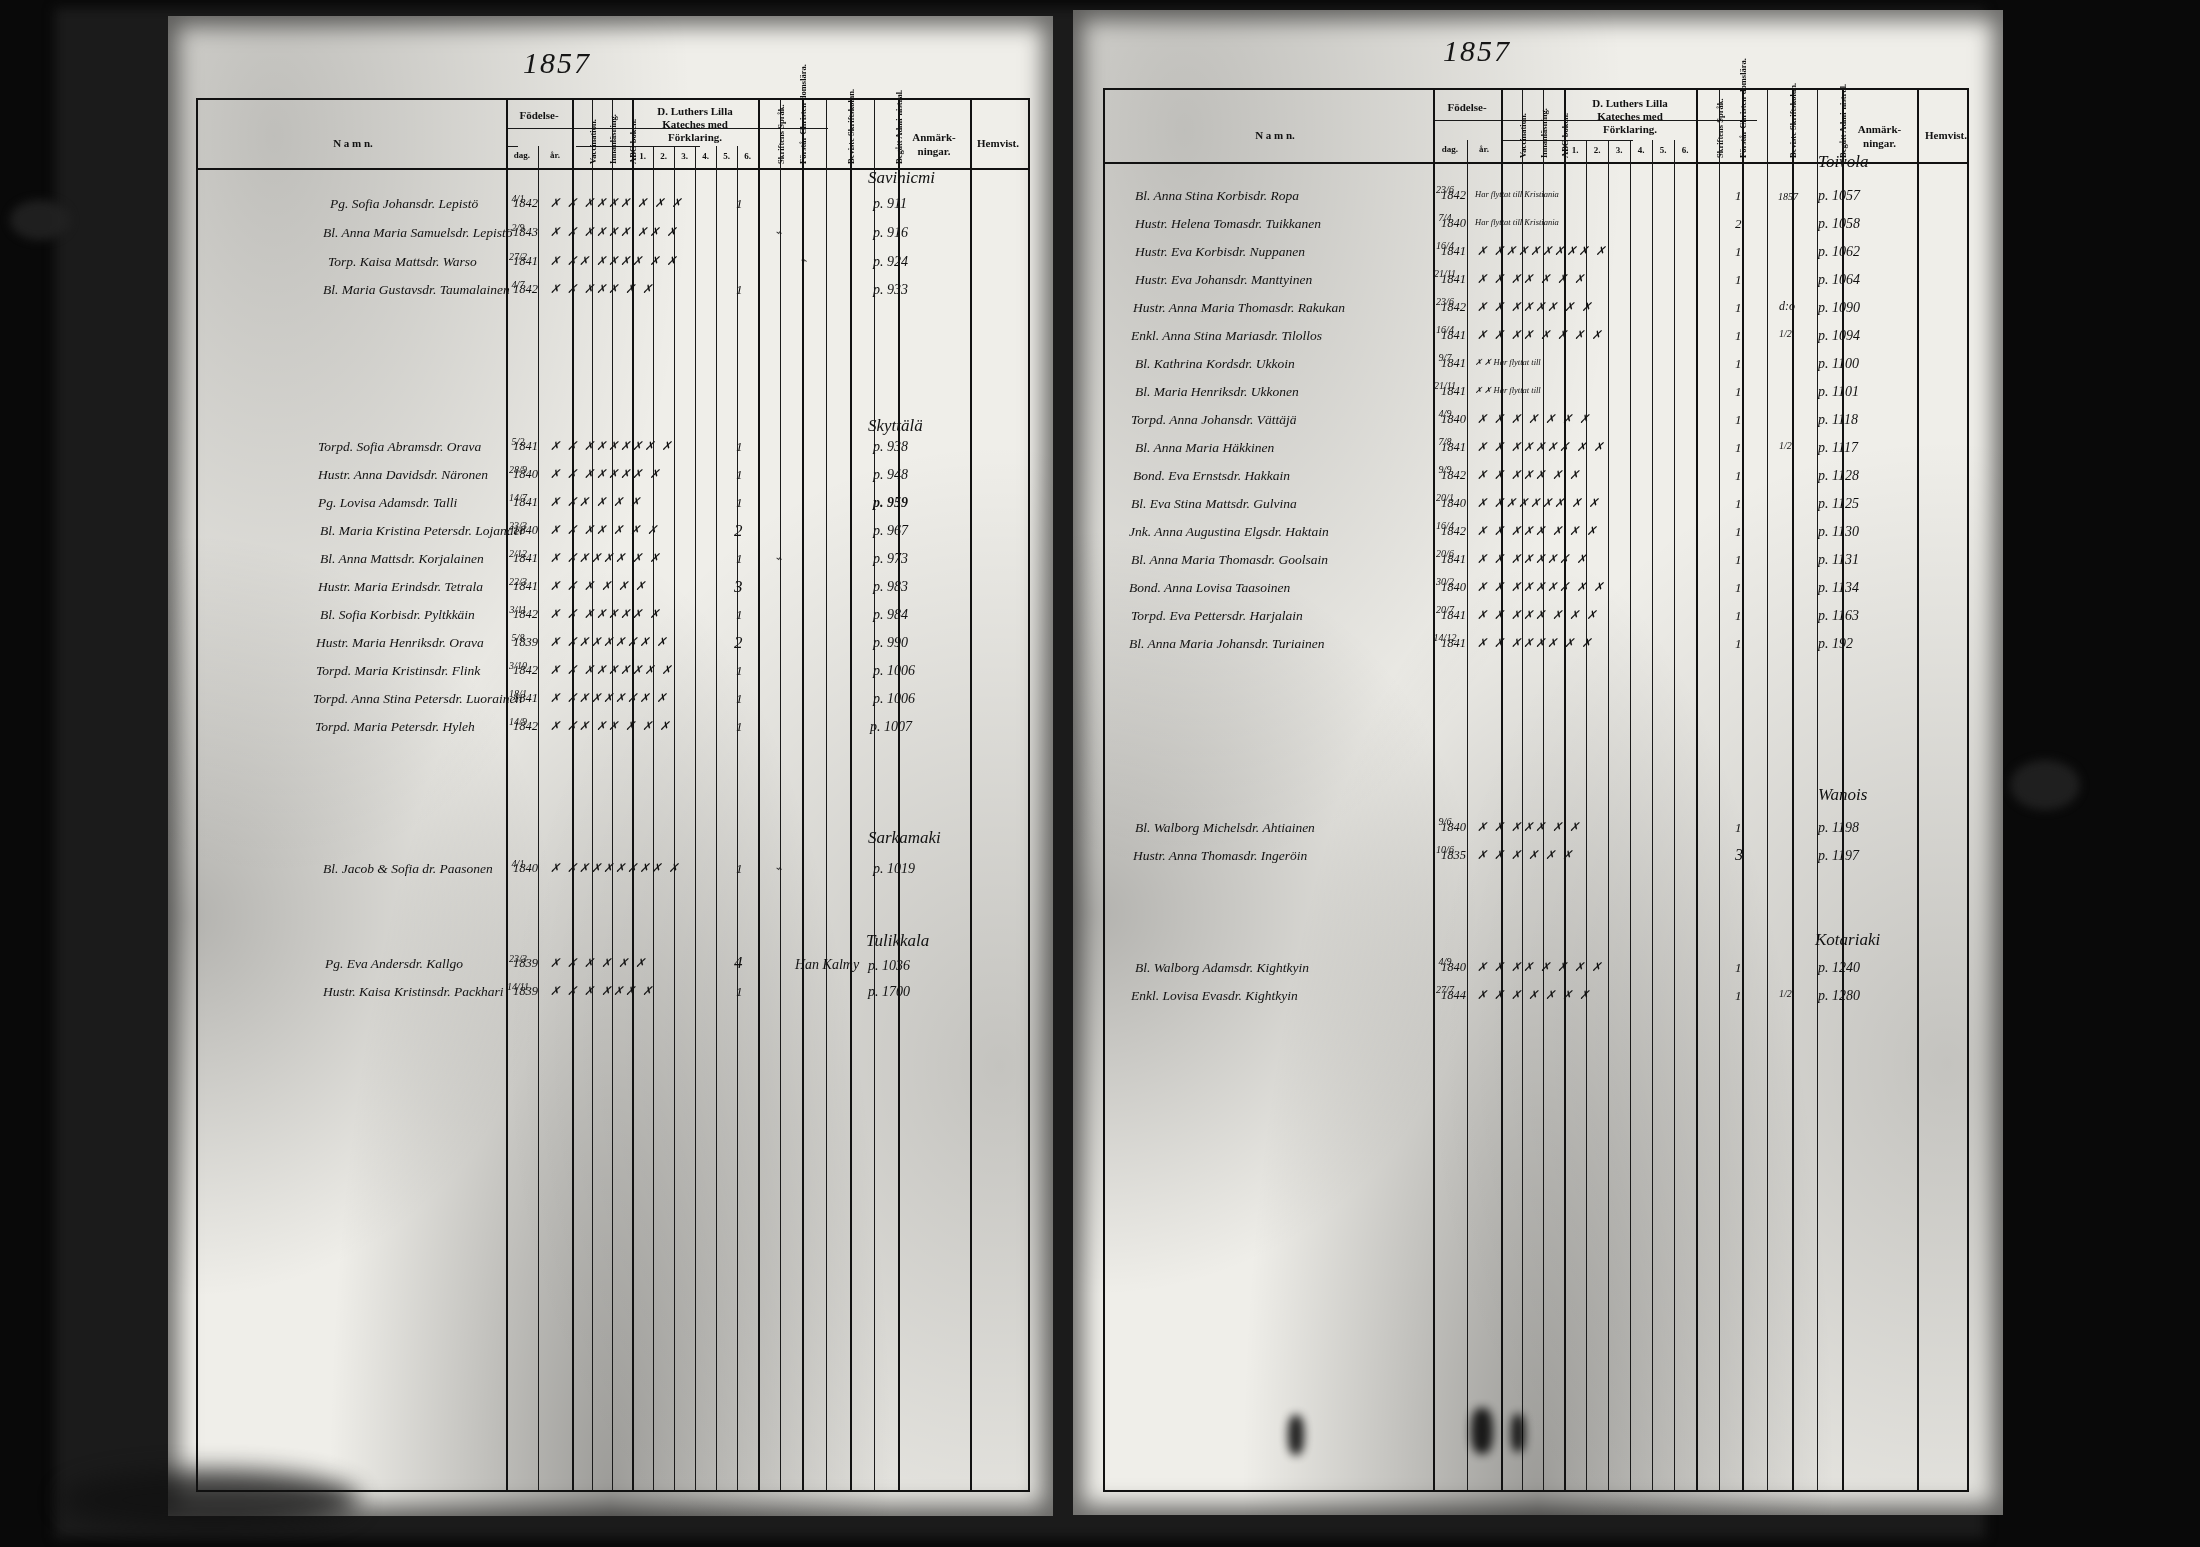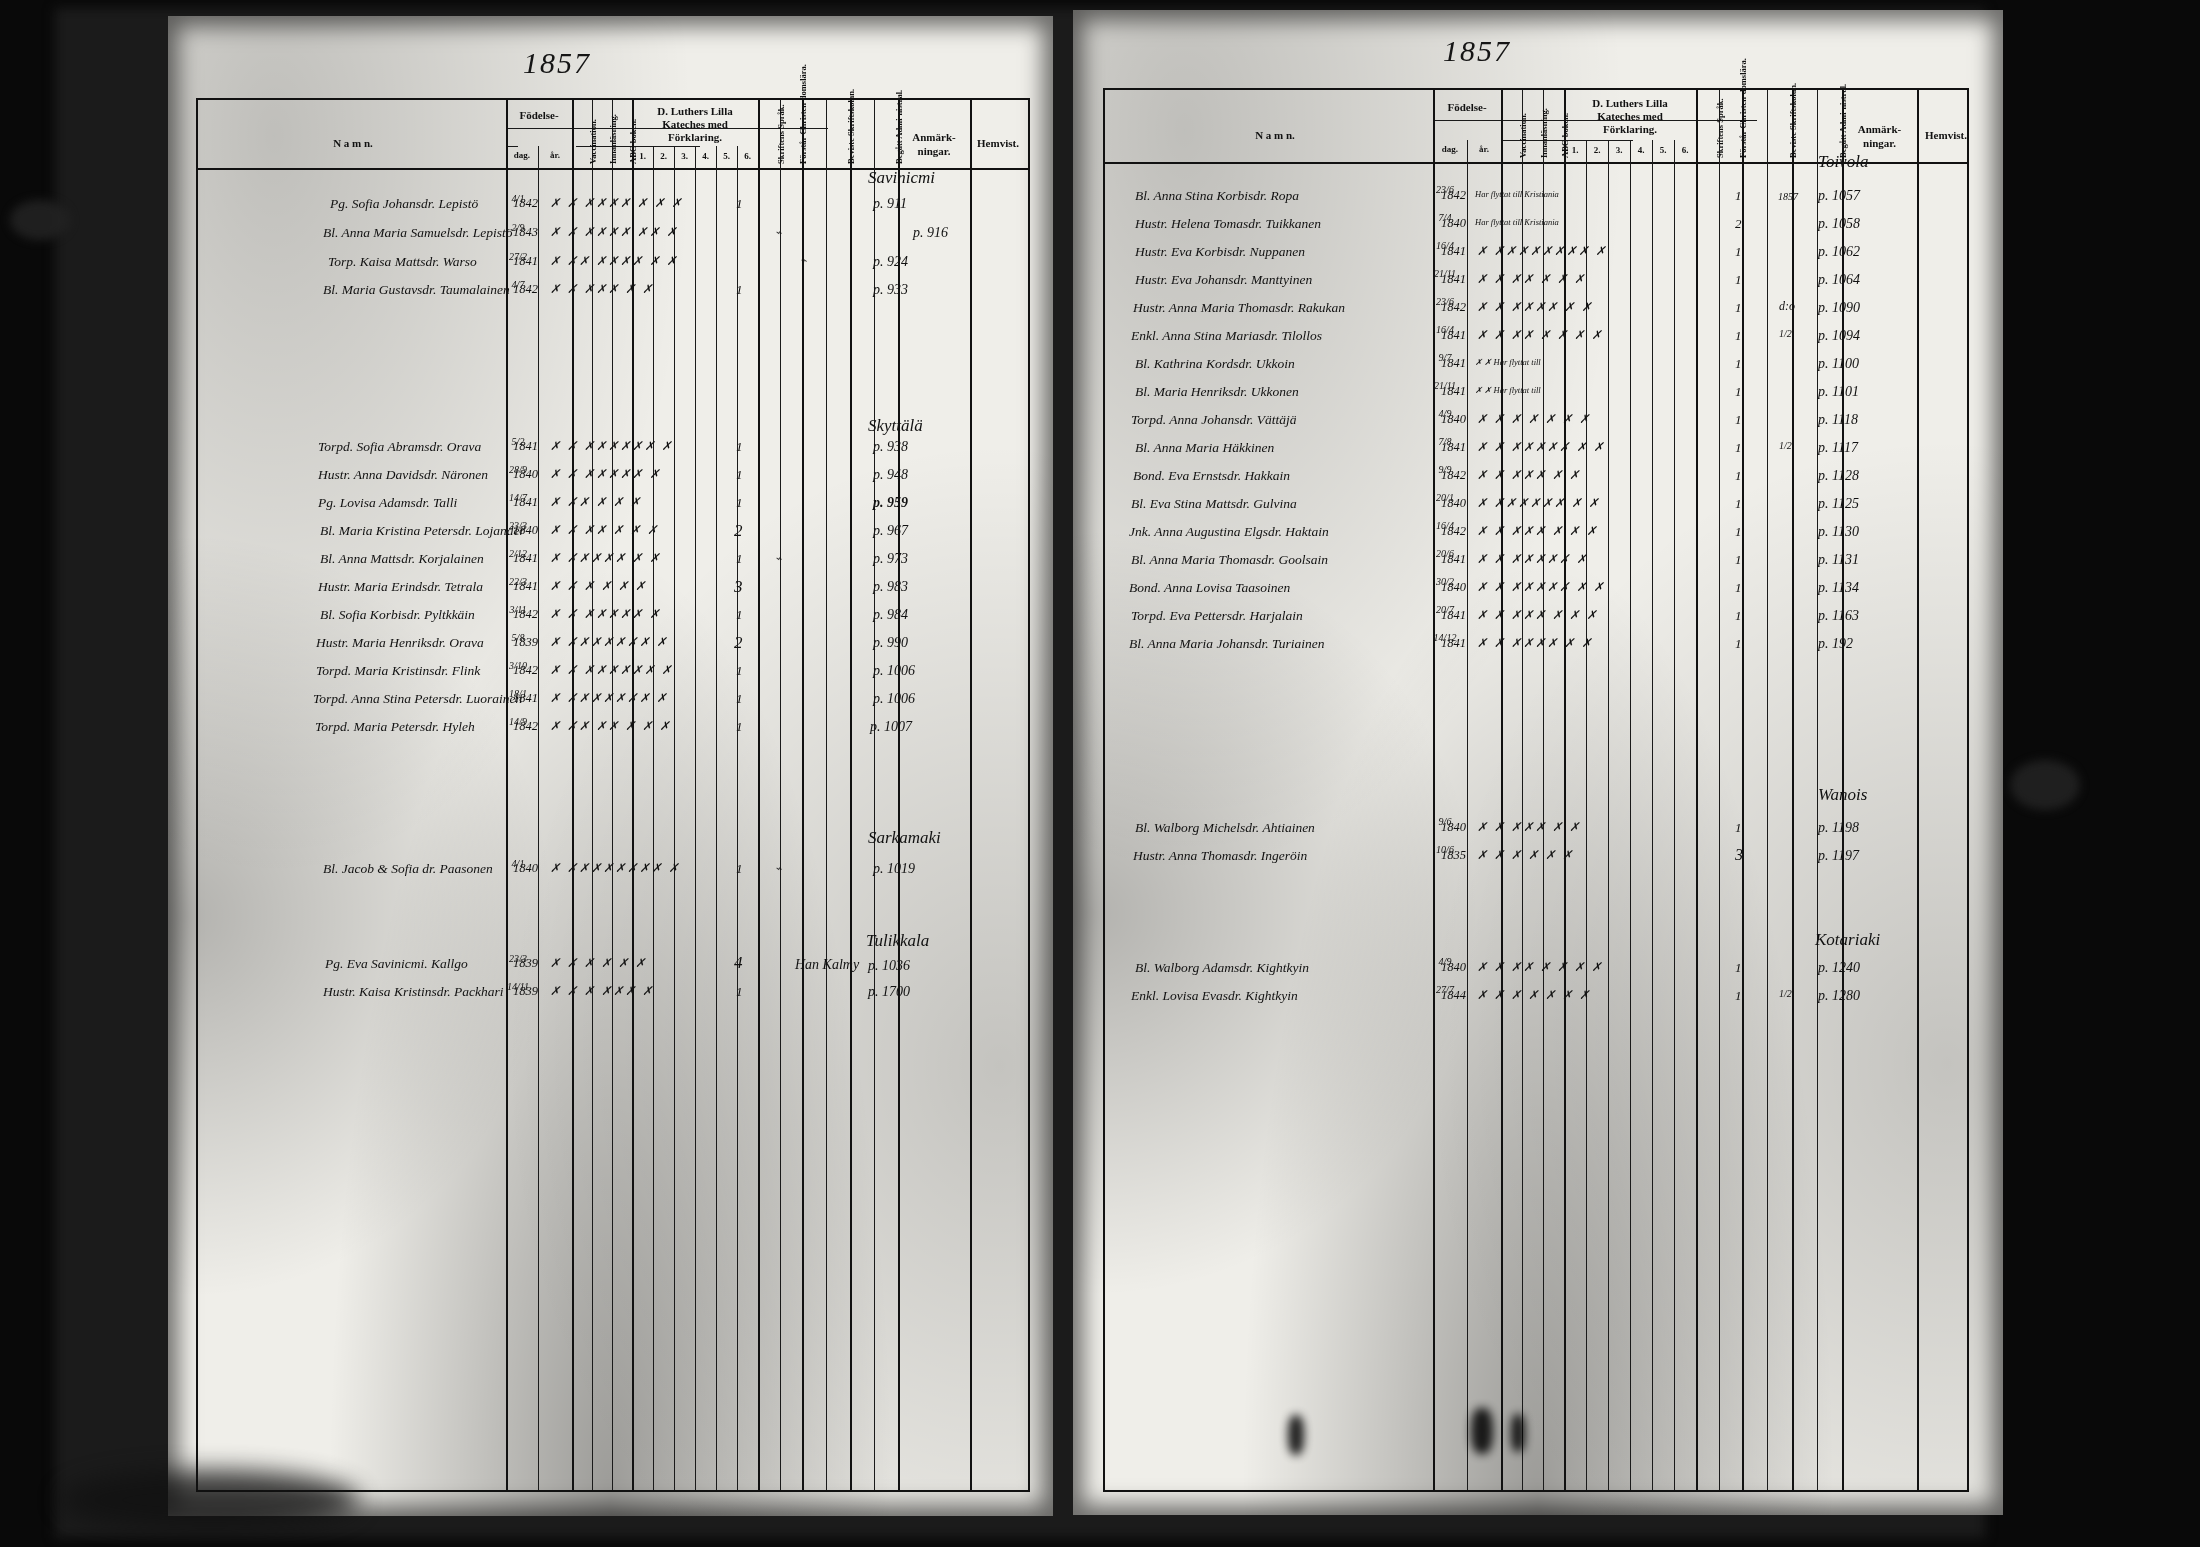--- a/index.html
+++ b/index.html
@@ -128,21 +128,21 @@
     <div class="hand yr" style="left:345px;top:180px;">1842</div>
     <div class="hand mk" style="left:382px;top:180px;">✗ ✗ ✗✗✗✗ ✗ ✗ ✗</div>
     <div class="hand num" style="left:568px;top:180px;">1</div>
     <div class="hand hem" style="left:705px;top:180px;">p. 911</div>
 
     <div class="hand name" style="left:155px;top:209px;">Bl. Anna Maria Samuelsdr. Lepistö</div>
     <div class="hand dag" style="left:330px;top:207px;width:40px;">2/9</div>
     <div class="hand yr" style="left:345px;top:209px;">1843</div>
     <div class="hand mk" style="left:382px;top:209px;">✗ ✗ ✗✗✗✗ ✗✗ ✗</div>
     <div class="hand squig" style="left:607px;top:210px;">⌁</div>
-    <div class="hand hem" style="left:705px;top:209px;margin-left:40px;">p. 916</div>
+    <div class="hand hem" style="left:705px;top:209px;">p. 916</div>
 
     <div class="hand name" style="left:160px;top:238px;">Torp. Kaisa Mattsdr. Warso</div>
     <div class="hand dag" style="left:330px;top:236px;width:40px;">27/2</div>
     <div class="hand yr" style="left:345px;top:238px;">1841</div>
     <div class="hand mk" style="left:382px;top:238px;">✗ ✗✗ ✗✗✗✗ ✗ ✗</div>
     <div class="hand squig" style="left:632px;top:238px;">⌁</div>
     <div class="hand hem" style="left:705px;top:238px;">p. 924</div>
 
     <div class="hand name" style="left:155px;top:266px;">Bl. Maria Gustavsdr. Taumalainen</div>
     <div class="hand dag" style="left:330px;top:264px;width:40px;">4/7</div>
@@ -241,21 +241,21 @@
     <div class="hand place" style="left:700px;top:812px;">Sarkamaki</div>
     <div class="hand name" style="left:155px;top:845px;">Bl. Jacob &amp; Sofia dr. Paasonen</div>
     <div class="hand dag" style="left:330px;top:843px;width:40px;">4/1</div>
     <div class="hand yr" style="left:345px;top:845px;">1840</div>
     <div class="hand mk" style="left:382px;top:845px;">✗ ✗✗✗✗✗✗✗✗ ✗</div>
     <div class="hand num" style="left:568px;top:845px;">1</div>
     <div class="hand squig" style="left:607px;top:846px;">⌁</div>
     <div class="hand hem" style="left:705px;top:845px;">p. 1019</div>
 
     <div class="hand place" style="left:698px;top:915px;">Tulikkala</div>
-    <div class="hand name" style="left:157px;top:940px;">Pg. Eva Savinicmi. Kallgo</div>
+    <div class="hand name" style="left:157px;top:940px;">Pg. Eva Andersdr. Kallgo</div>
     <div class="hand dag" style="left:330px;top:938px;width:40px;">23/3</div>
     <div class="hand yr" style="left:345px;top:940px;">1839</div>
     <div class="hand mk" style="left:382px;top:940px;">✗ ✗ ✗ ✗ ✗ ✗</div>
     <div class="hand num" style="left:566px;top:937px;font-size:17px;">4</div>
     <div class="hand" style="left:627px;top:941px;font-size:14px;">Han Kalmy</div>
     <div class="hand hem" style="left:700px;top:942px;">p. 1036</div>
 
     <div class="hand name" style="left:155px;top:968px;">Hustr. Kaisa Kristinsdr. Packhari</div>
     <div class="hand dag" style="left:330px;top:966px;width:40px;">14/11</div>
     <div class="hand yr" style="left:345px;top:968px;">1839</div>

